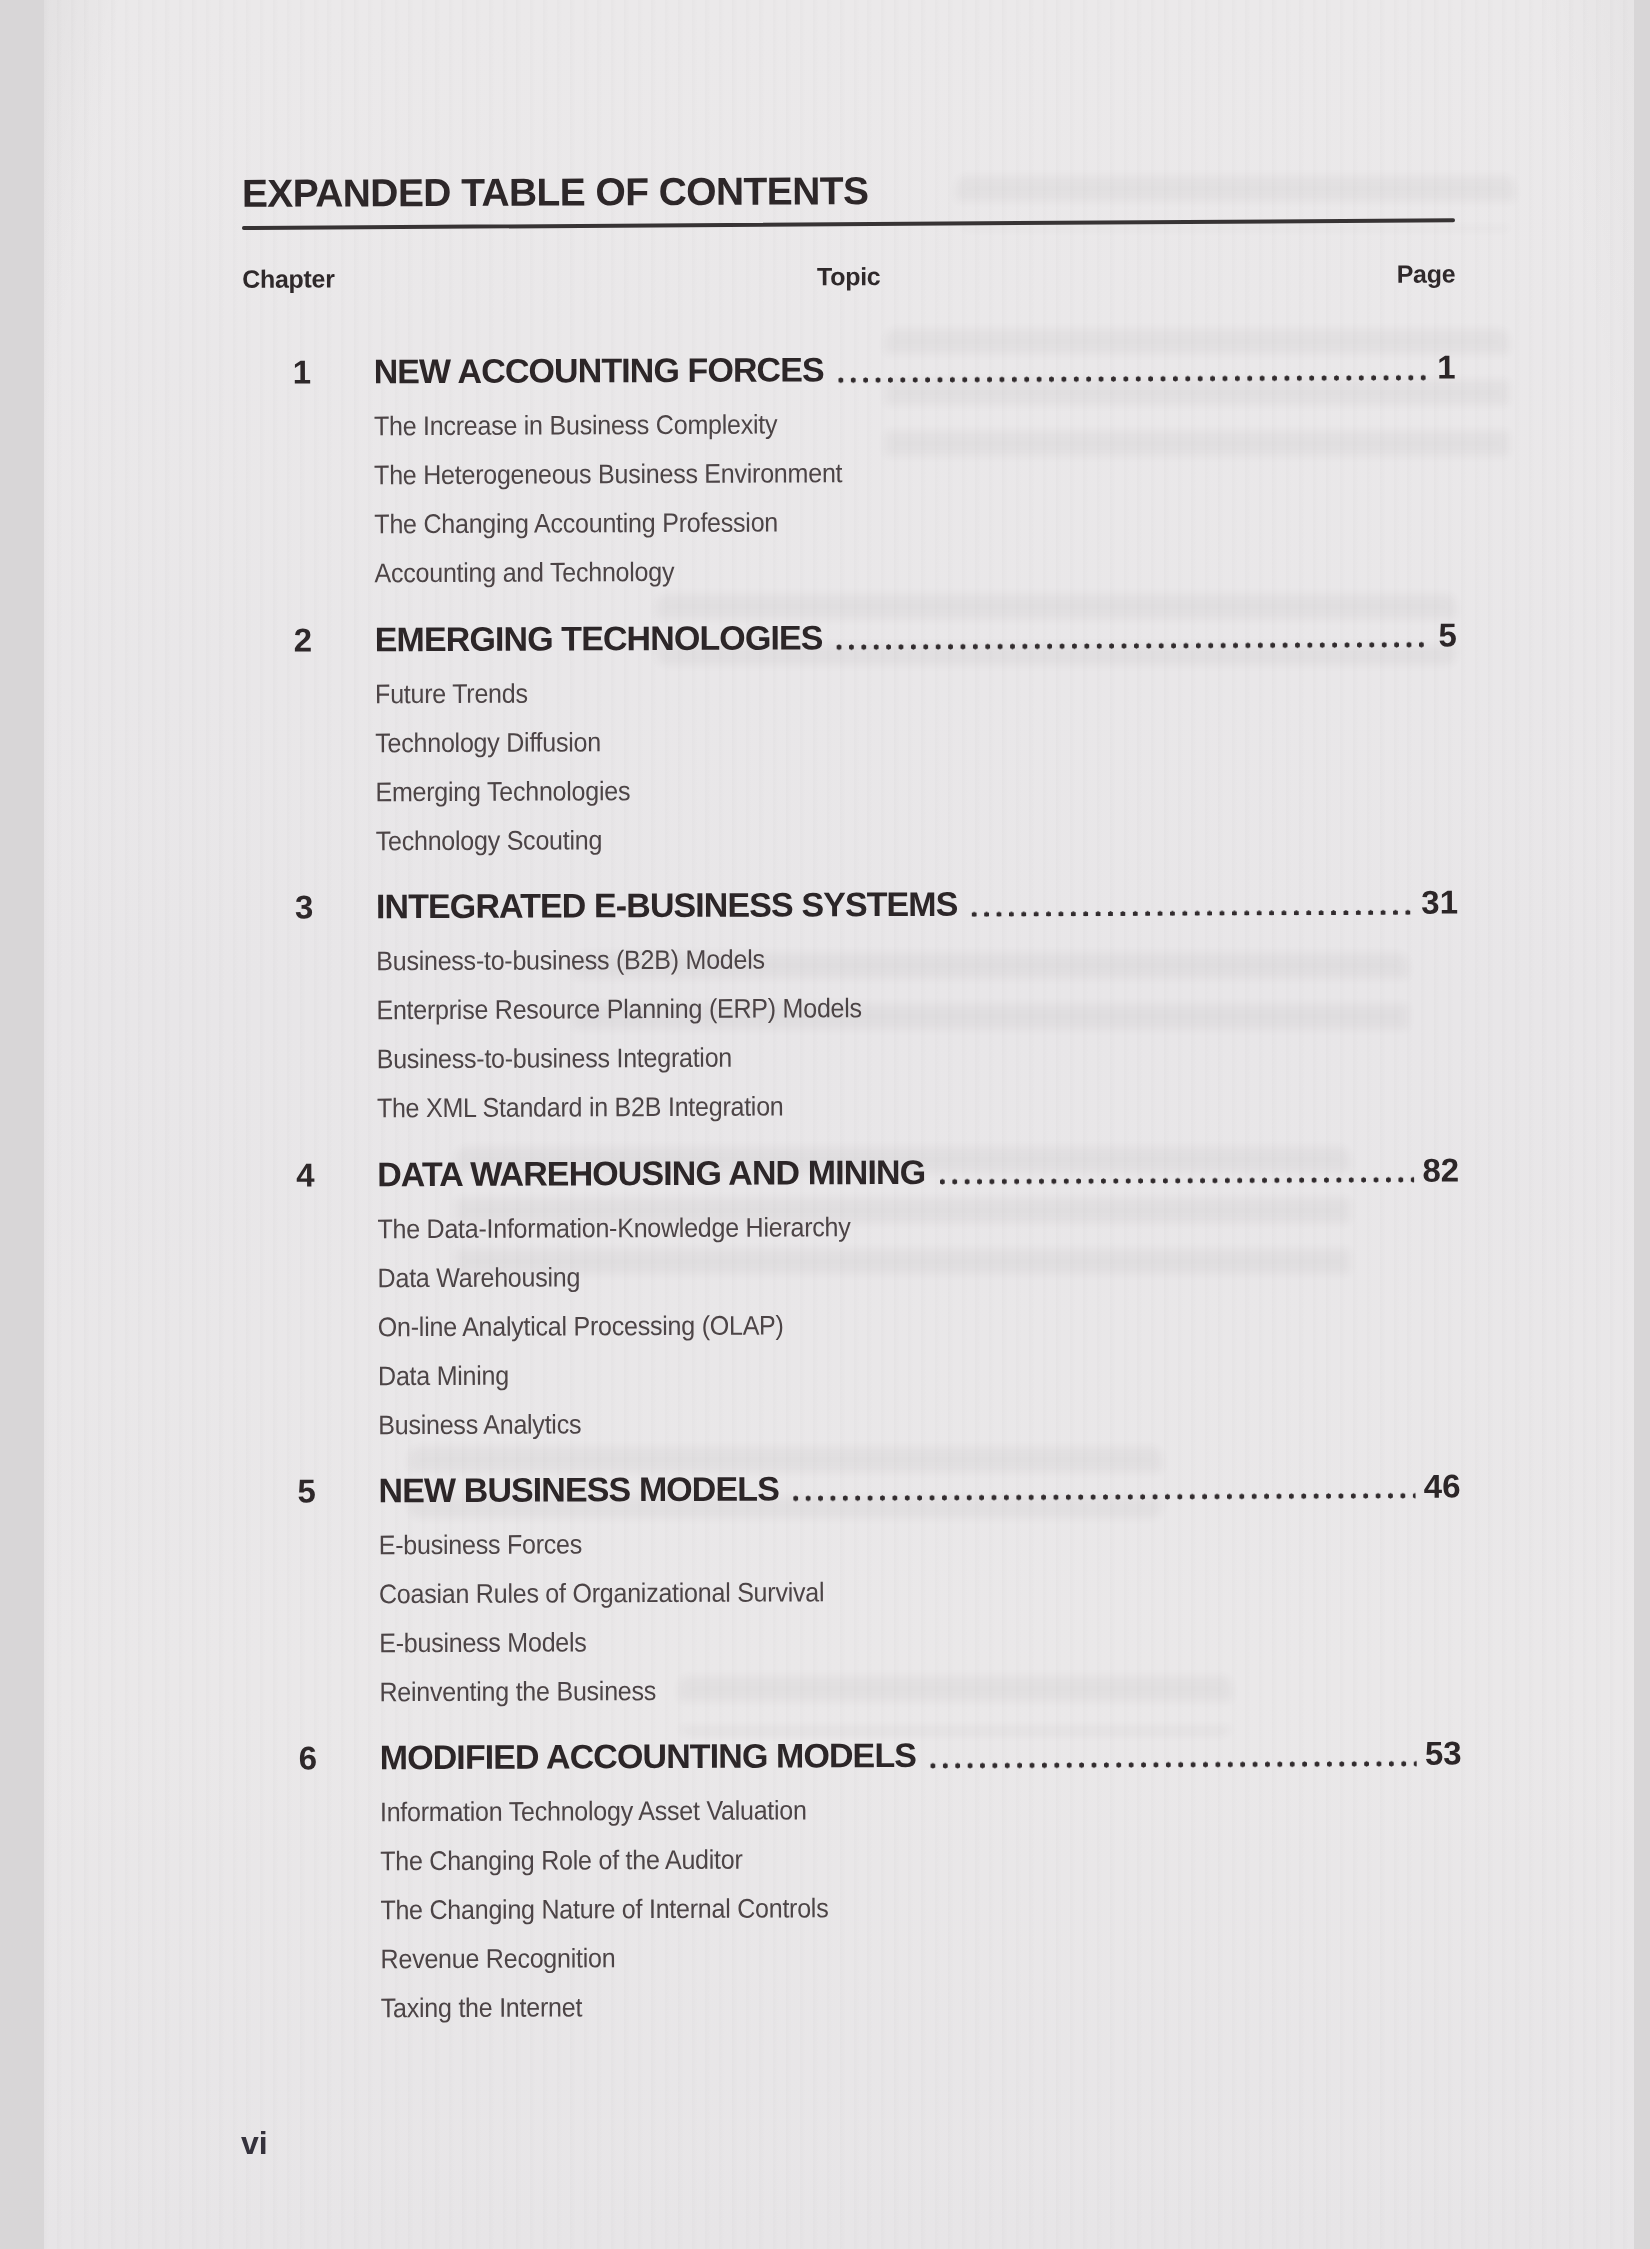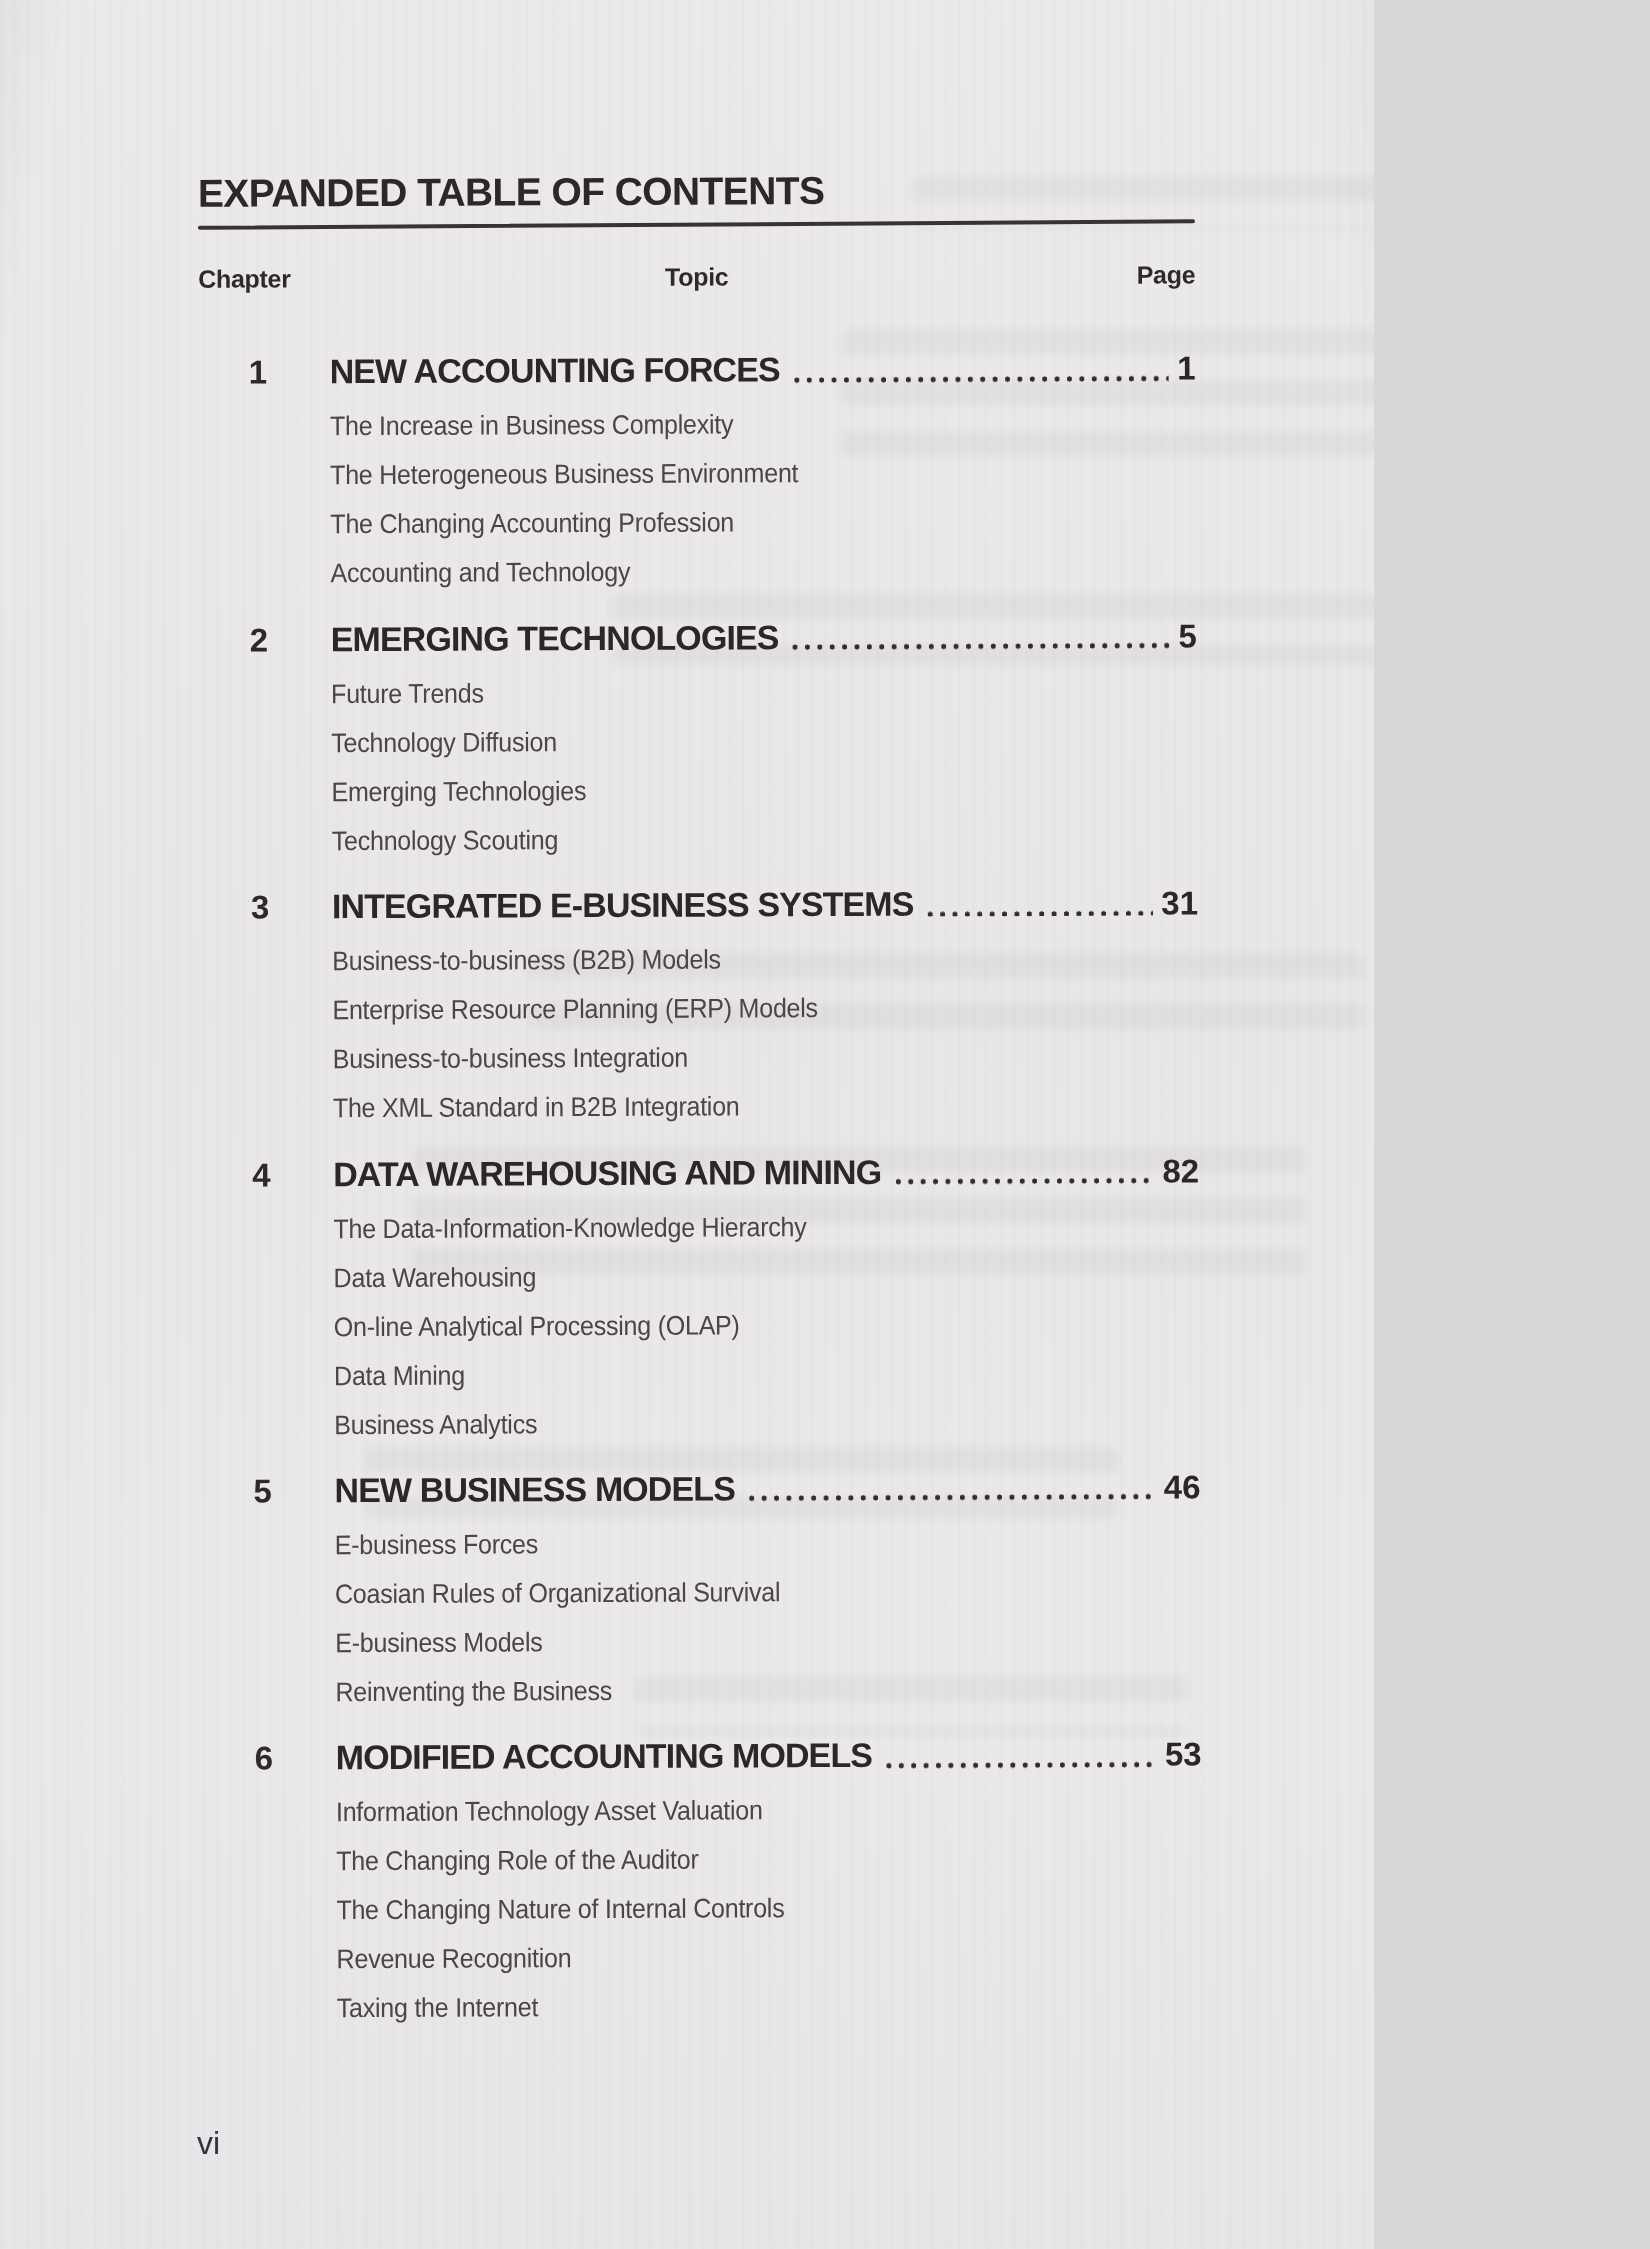--- a/index.html
+++ b/index.html
@@ -3,27 +3,28 @@
 <meta charset="utf-8">
 <style>
   html, body {
     margin: 0;
     padding: 0;
     background: #d8d6d7;
     font-family: "Liberation Sans", "DejaVu Sans", sans-serif;
   }
   .page {
     position: relative;
-    width: 1374px;
+    width: 1590px;
     height: 2250px;
     background:
       linear-gradient(100deg, rgba(0,0,0,0.035) 0%, rgba(0,0,0,0) 4%),
       linear-gradient(260deg, rgba(0,0,0,0.025) 0%, rgba(0,0,0,0) 5%),
       linear-gradient(180deg, #ebe9ea 0%, #e8e6e8 45%, #eae8e9 75%, #e7e5e7 100%);
     overflow: hidden;
+    margin-left: 44px;
   }
   
   .streaks {
     position: absolute; inset: 0;
     background: repeating-linear-gradient(90deg,
       rgba(0,0,0,0.014) 0px, rgba(0,0,0,0.0) 5.3px,
       rgba(255,255,255,0.02) 8.2px, rgba(0,0,0,0.0) 13.5px);
     pointer-events: none;
   }
   
@@ -126,21 +127,21 @@
     transform: scaleX(0.93);
     transform-origin: 0 50%;
     letter-spacing: -0.3px;
     white-space: nowrap;
   }
   .folio {
     position: absolute;
     left: 197px;
     top: 2125px;
     font-size: 32px;
-    font-weight: normal;
+    font-weight: bold;
     color: #35323c;
   }
 </style>
 </head>
 <body>
 
 <div class="page">
 
   <div class="streaks"></div>
 

